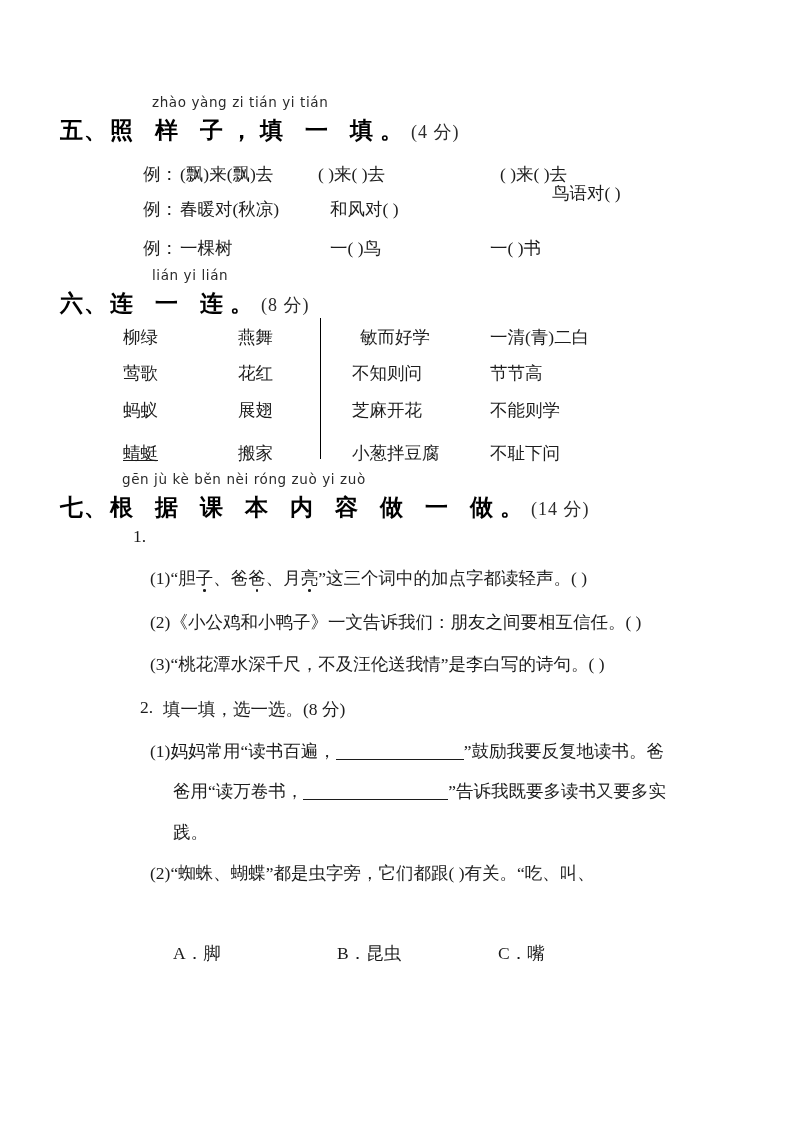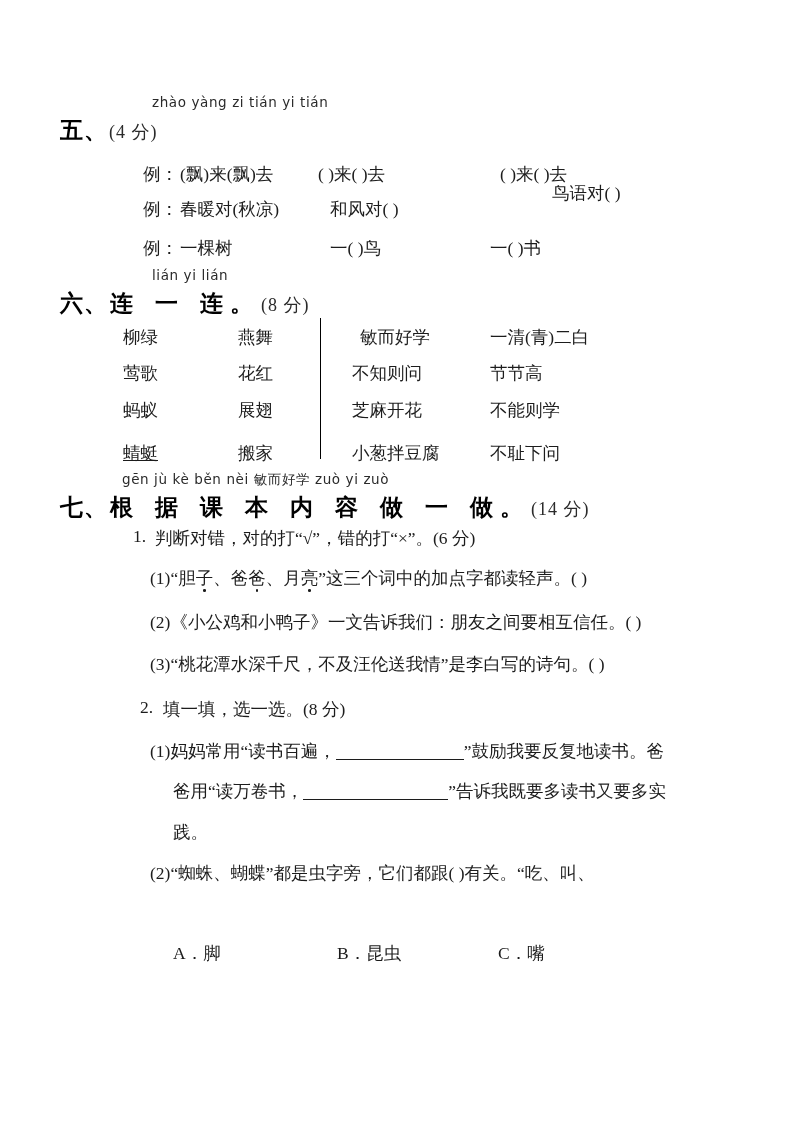--- a/index.html
+++ b/index.html
@@ -112,20 +112,21 @@
 </style>
 </head>
 <body>
 
 <div class="page">
 
   <div class="section" style="top:115px;">
     <div class="sec-pinyin">zhào yàng zi     tián yi tián</div>
     <div class="sec-head">
       <span class="sec-num">五、</span>
+      <span class="sec-title">照 样 子，填 一 填。</span>
       <span class="sec-score">(4 分)</span>
     </div>
   </div>
 
   <div class="cell" style="left:143px; top:162px;">例：</div>
   <div class="cell" style="left:180px; top:162px;">(飘)来(飘)去</div>
   <div class="cell" style="left:318px; top:162px;">(      )来(      )去</div>
   <div class="cell" style="left:500px; top:162px;">(      )来(      )去</div>
 
   <div class="cell" style="left:143px; top:197px;">例：</div>
@@ -163,30 +164,29 @@
   <div class="cell" style="left:352px; top:361px;">不知则问</div>
   <div class="cell" style="left:352px; top:398px;">芝麻开花</div>
   <div class="cell" style="left:352px; top:441px;">小葱拌豆腐</div>
 
   <div class="cell" style="left:490px; top:325px;">一清(青)二白</div>
   <div class="cell" style="left:490px; top:361px;">节节高</div>
   <div class="cell" style="left:490px; top:398px;">不能则学</div>
   <div class="cell" style="left:490px; top:441px;">不耻下问</div>
 
   <div class="section" style="top:492px;">
-    <div class="sec-pinyin" style="left:62px;">gēn jù  kè běn nèi 敏而好学 zuò  yi  zuò</div>
+    <div class="sec-pinyin" style="left:62px;">gēn jù  kè běn nèi róng zuò  yi  zuò</div>
     <div class="sec-head">
       <span class="sec-num">七、</span>
       <span class="sec-title">根 据 课 本 内 容 做 一 做。</span>
       <span class="sec-score">(14 分)</span>
     </div>
   </div>
 
   <div class="cell sub-num" style="left:133px; top:526px;">1.</div>
-  <div class="cell" style="left:155px; top:526px;">判断对错，对的打“√”，错的打“×”。(6 分)</div>
 
   <div class="cell" style="left:150px; top:566px;">
     <span>(1)“胆</span><span class="dotted">子</span><span>、爸</span><span class="dotted">爸</span><span>、月</span><span class="dotted">亮</span><span>”这三个词中的加点字都读轻声。(      )</span>
   </div>
 
   <div class="cell" style="left:150px; top:610px;">(2)《小公鸡和小鸭子》一文告诉我们：朋友之间要相互信任。(        )</div>
   <div class="cell" style="left:150px; top:652px;">(3)“桃花潭水深千尺，不及汪伦送我情”是李白写的诗句。(        )</div>
 
   <div class="cell sub-num" style="left:140px; top:697px;">2.</div>
   <div class="cell" style="left:163px; top:697px;">填一填，选一选。(8 分)</div>

